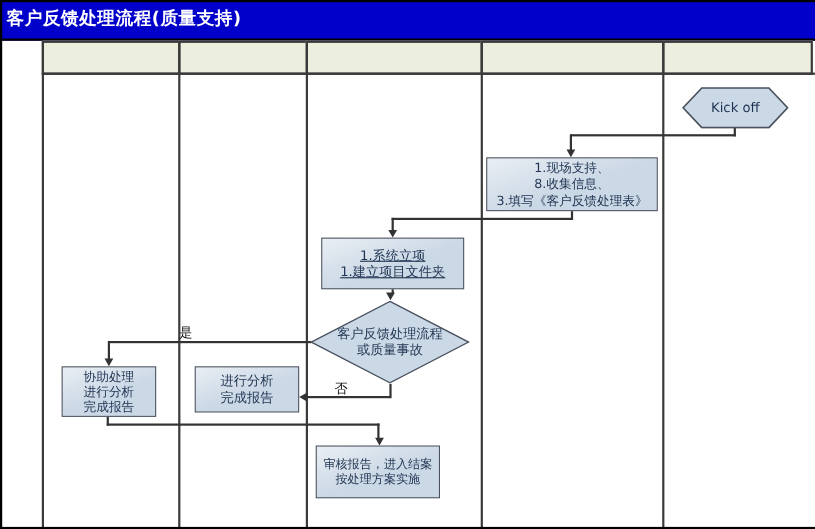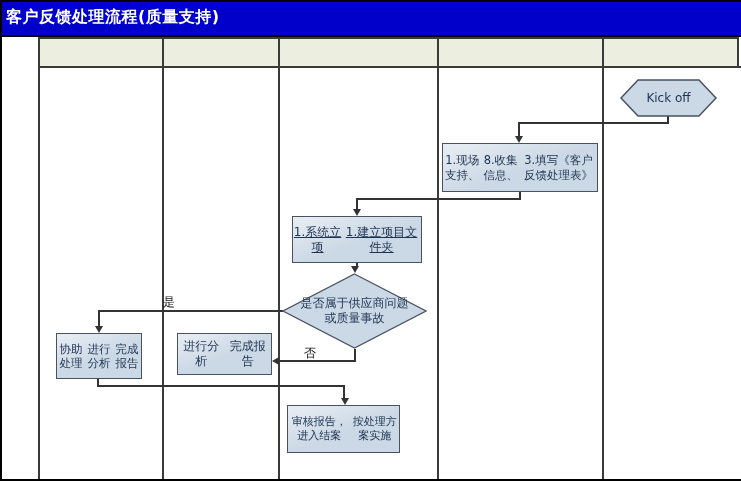--- a/index.html
+++ b/index.html
@@ -17,21 +17,21 @@
   .hcell{
     position:absolute;top:37px;height:31px;box-sizing:border-box;
     background:var(--header-bg);border:2px solid var(--grid);
   }
   .vline{position:absolute;top:37px;height:444px;width:2px;background:var(--grid);}
   .hline-headerbottom{position:absolute;top:66px;left:38px;width:703px;height:2px;background:var(--grid);}
   .shape-box{
     position:absolute;box-sizing:border-box;
     border:1.5px solid var(--shape-border);
     background:linear-gradient(160deg,var(--shape-fill-light) 0%,var(--shape-fill) 55%);
-    display:flex;flex-direction:row;align-items:center;justify-content:center;
+    display:flex;flex-direction:column;align-items:center;justify-content:center;
     color:var(--shape-text);font-size:11.5px;line-height:15px;text-align:center;
     z-index:10;
   }
   .shape-svg{position:absolute;z-index:10;}
   .shape-label{
     position:absolute;display:flex;flex-direction:column;align-items:center;justify-content:center;
     color:var(--shape-text);font-size:12px;line-height:15px;text-align:left;z-index:11;
   }
   .seg{position:absolute;background:var(--connector);z-index:5;}
   .arrow-down{position:absolute;width:0;height:0;z-index:6;
@@ -105,21 +105,21 @@
 
   <div class="shape-box" style="left:292px;top:216px;width:130px;height:47px;font-size:12px;text-decoration:underline;">
     <span>1.系统立项</span>
     <span>1.建立项目文件夹</span>
   </div>
 
   <svg class="shape-svg" style="left:282px;top:273px;" width="145" height="76">
     <polygon points="72.5,1 144,38 72.5,75 1,38" style="fill:var(--shape-fill);stroke:var(--shape-border);stroke-width:1.2"></polygon>
   </svg>
   <div class="shape-label" style="left:282px;top:273px;width:145px;height:76px;">
-    <span>是否属于供应商问题</span>
+    <span>客户反馈处理流程</span>
     <span>或质量事故</span>
   </div>
 
   <div class="shape-box" style="left:56px;top:333px;width:86px;height:46px;font-size:11.5px;line-height:14px;">
     <span>协助处理</span>
     <span>进行分析</span>
     <span>完成报告</span>
   </div>
 
   <div class="shape-box" style="left:177px;top:333px;width:95px;height:42px;font-size:12px;">

